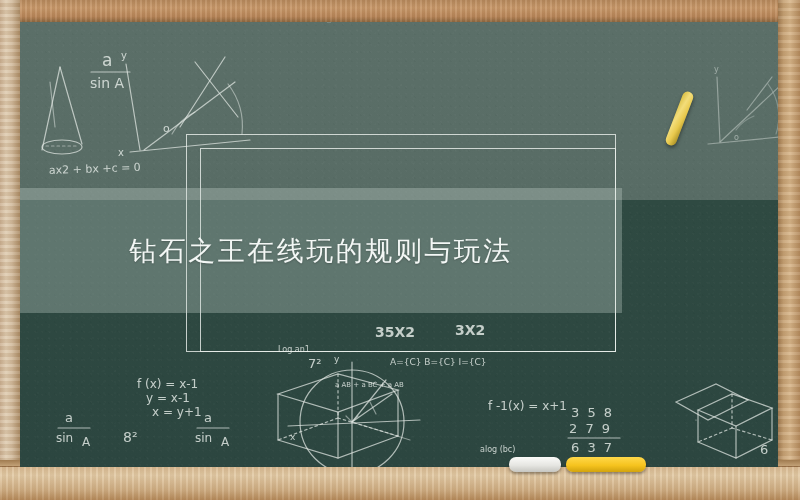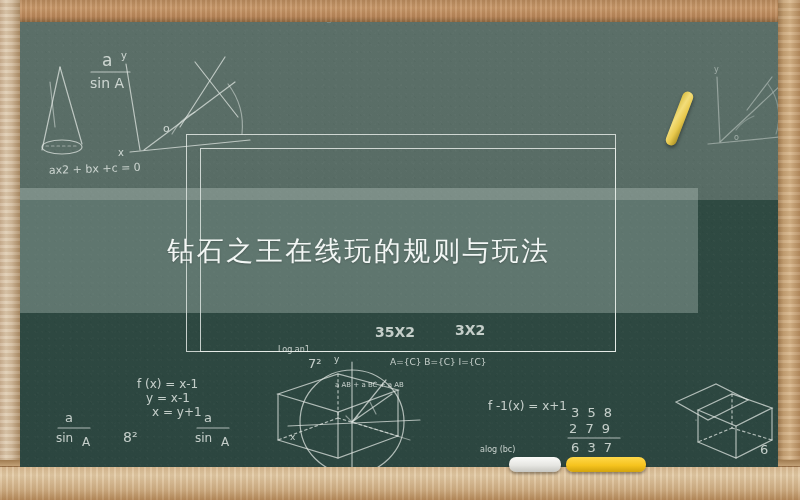--- a/index.html
+++ b/index.html
@@ -123,21 +123,21 @@
     border: 1.4px solid rgba(236,241,238,0.80);
     pointer-events: none;
   }
   .deco-rect.outer { left: 166px; top: 112px; width: 428px; height: 216px; }
   .deco-rect.inner { left: 180px; top: 126px; width: 414px; height: 202px; }
 
   
   .title-band {
     position: absolute;
     left: 20px; top: 188px;
-    width: 678px; height: 125px;
+    width: 602px; height: 125px;
     background: rgba(208,222,216,0.30);
     display: flex;
     align-items: center;
     justify-content: center;
     backdrop-filter: blur(0.4px);
   }
   .title-text {
     color: #f3f7f5;
     font-size: 27px;
     letter-spacing: 2.5px;

